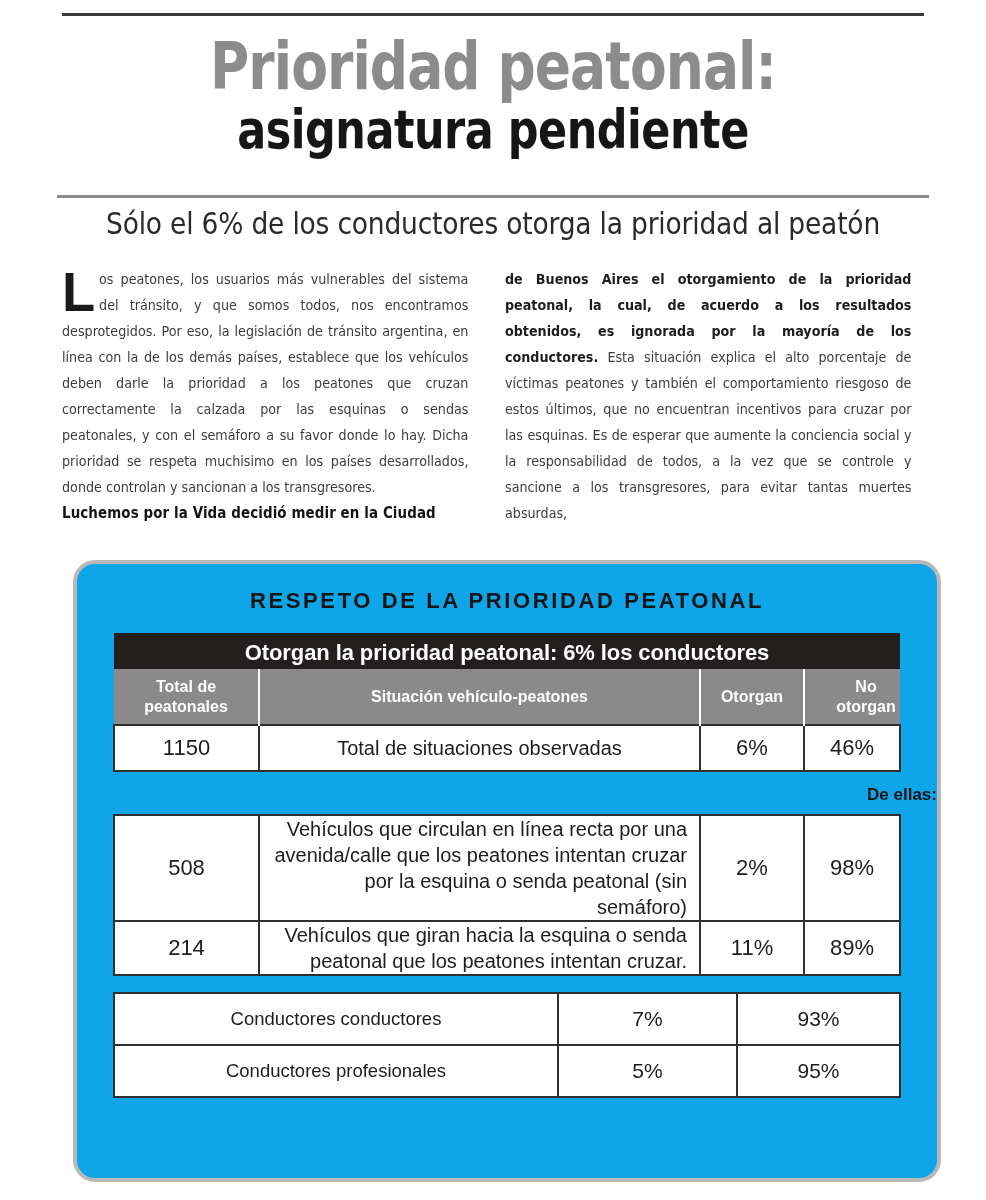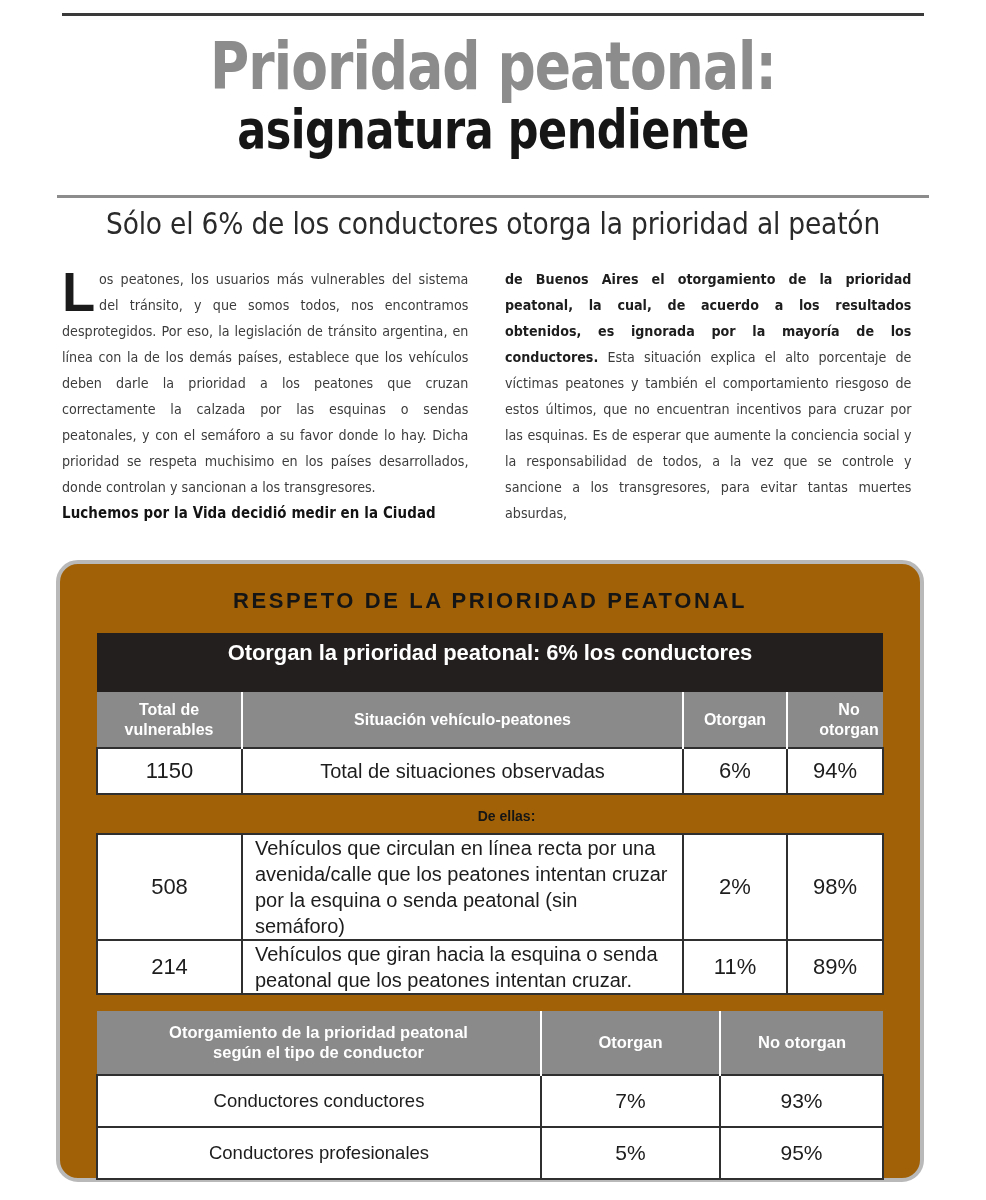--- a/index.html
+++ b/index.html
@@ -121,28 +121,28 @@
     font-weight: 700;
     font-size: 15.4px;
     color: #131313;
     letter-spacing: 0.1px;
     text-align: left;
   }
 
   
   .panel {
     position: absolute;
-    left: 56px;
+    left: 73px;
     top: 560px;
     width: 868px;
     height: 622px;
     box-sizing: border-box;
     border: 4px solid #b9b9b9;
     border-radius: 22px;
-    background: #a16207;
+    background: #0ea5e9;
   }
   .panel-title {
     margin-top: 24px;
     text-align: center;
     font-family: "Liberation Sans", sans-serif;
     font-size: 22px;
     font-weight: 700;
     letter-spacing: 2.6px;
     color: #151515;
   }
@@ -155,21 +155,21 @@
   .tbl1 {
     margin: 19px auto 0 auto;
     width: 786px;
   }
   .black-bar td {
     background: #231f1e;
     color: #ffffff;
     text-align: center;
     font-size: 22px;
     font-weight: 700;
-    padding: 7px 0 26px 0;
+    padding: 7px 0 3px 0;
     letter-spacing: -0.1px;
     border: none;
   }
   .tbl1 th {
     background: #8a8a8a;
     color: #ffffff;
     font-size: 16px;
     font-weight: 700;
     text-align: center;
     padding: 8px 4px;
@@ -185,26 +185,26 @@
     font-size: 22px;
     color: #1d1d1d;
     padding: 9px 8px;
     background: #fff;
   }
   .tbl1 td.desc {
     font-size: 20px;
     line-height: 1.30;
     padding: 0 12px;
   }
-  .tbl1 td.desc.multi { text-align: left; }
+  .tbl1 td.desc.multi { text-align: right; }
 
   .de-ellas {
     margin: 13px 0 9px 0;
-    text-align: center;
-    font-size: 14px;
+    text-align: right;
+    font-size: 17px;
     font-weight: 700;
     color: #151515;
     padding-left: 33px;
   }
 
   
   .tbl2 {
     margin: 16px auto 0 auto;
     width: 786px;
   }
@@ -273,34 +273,34 @@
         <col style="width:104px">
         <col style="width:96px">
       </colgroup>
       <tbody>
         <tr class="black-bar">
           <td colspan="4">Otorgan la prioridad peatonal: 6% los conductores</td>
         </tr>
         <tr>
           <th class="first">
             <div>Total de</div>
-            <div>vulnerables</div>
+            <div>peatonales</div>
           </th>
           <th>Situación vehículo-peatones</th>
           <th>Otorgan</th>
           <th class="last">
             <div>No</div>
             <div>otorgan</div>
           </th>
         </tr>
         <tr>
           <td class="cell">1150</td>
           <td class="cell desc">Total de situaciones observadas</td>
           <td class="cell">6%</td>
-          <td class="cell">94%</td>
+          <td class="cell">46%</td>
         </tr>
       </tbody>
     </table>
 
     <div class="de-ellas">De ellas:</div>
 
     <table class="tbl1" style="margin-top:0">
       <colgroup>
         <col style="width:145px">
         <col style="width:441px">
@@ -324,28 +324,20 @@
     </table>
 
     <table class="tbl2">
       <colgroup>
         <col style="width:444px">
         <col style="width:179px">
         <col style="width:163px">
       </colgroup>
       <tbody>
         <tr>
-          <th class="first">
-            <div>Otorgamiento de la prioridad peatonal</div>
-            <div>según el tipo de conductor</div>
-          </th>
-          <th>Otorgan</th>
-          <th class="last">No otorgan</th>
-        </tr>
-        <tr>
           <td class="label">Conductores conductores</td>
           <td class="val">7%</td>
           <td class="val">93%</td>
         </tr>
         <tr>
           <td class="label">Conductores profesionales</td>
           <td class="val">5%</td>
           <td class="val">95%</td>
         </tr>
 

